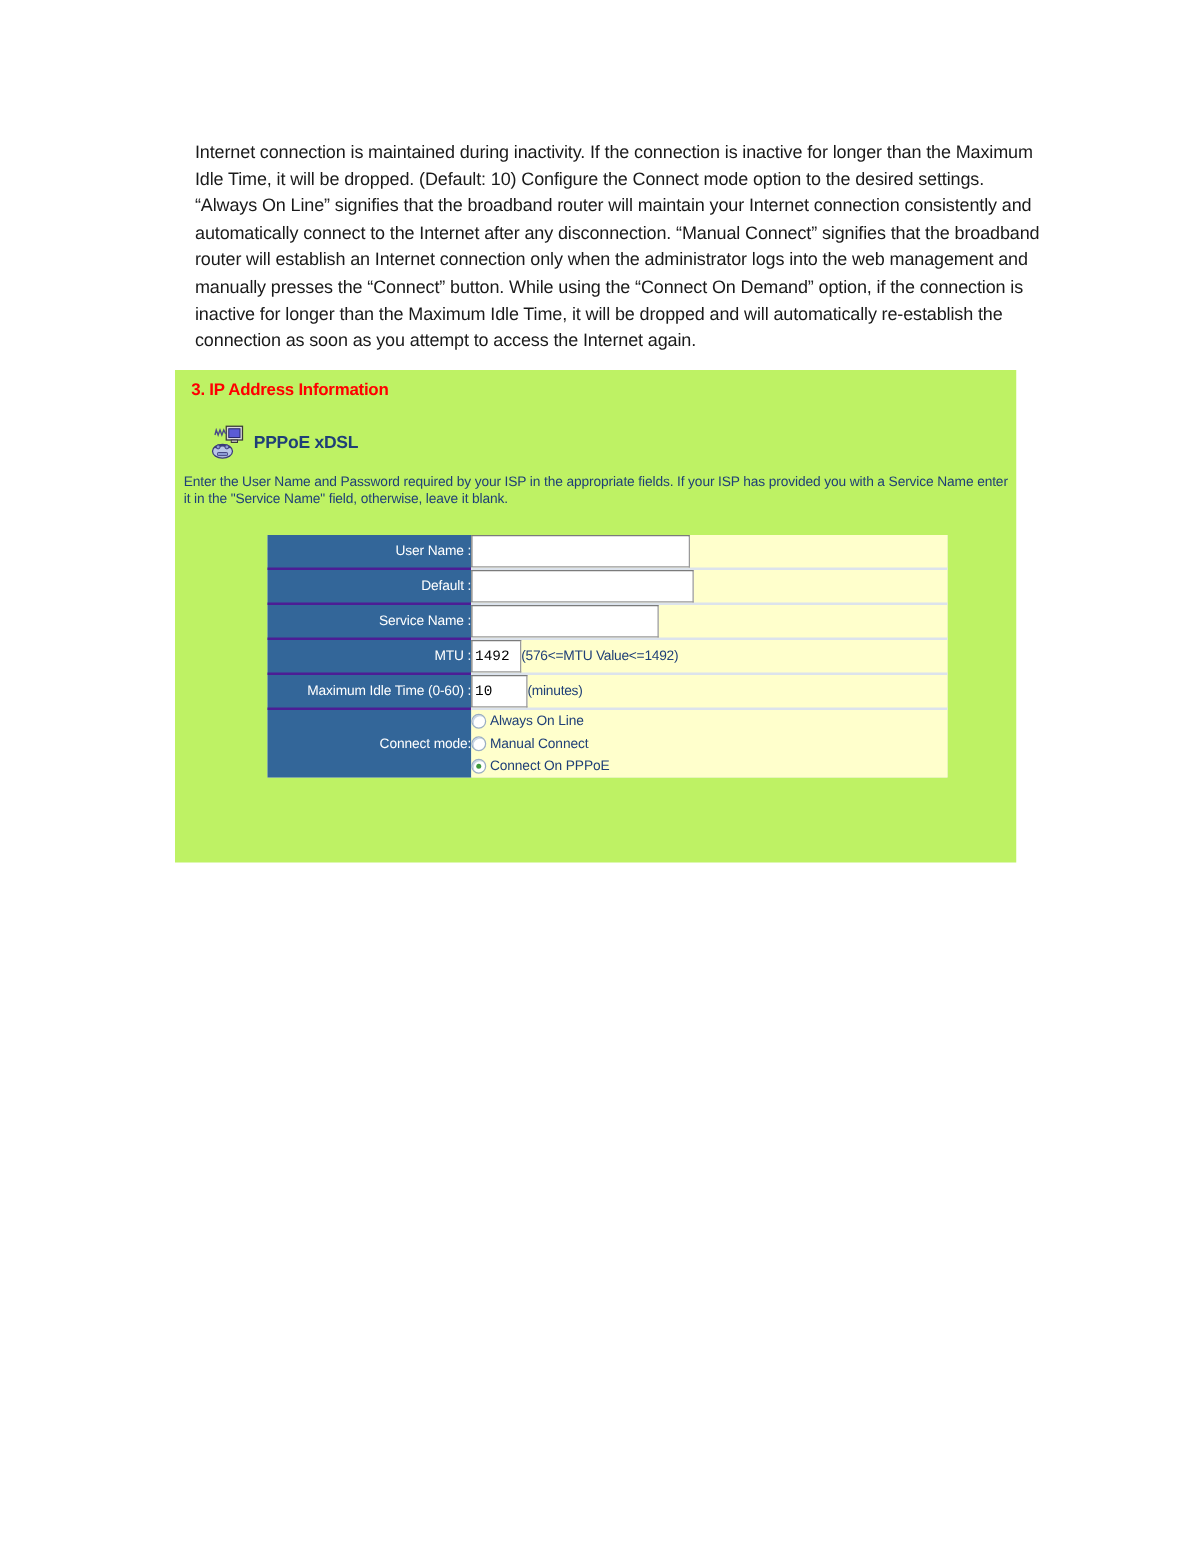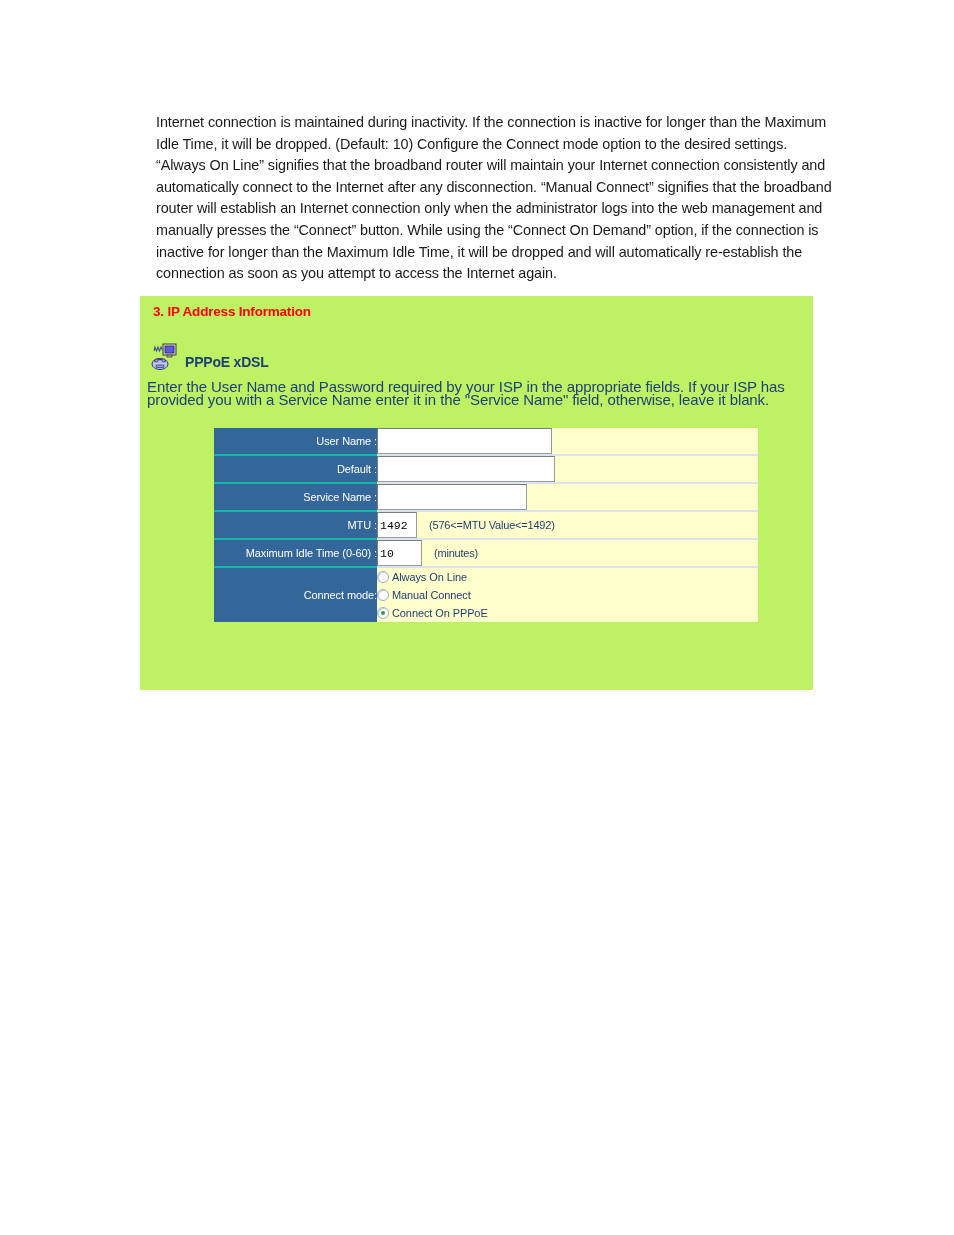--- a/index.html
+++ b/index.html
@@ -47,25 +47,25 @@
     top: 8px;
     font-family: "Liberation Sans", sans-serif;
     font-size: 13.5px;
     font-weight: bold;
     color: #ff0000;
     letter-spacing: -0.2px;
   }
 
   .section-head {
     position: absolute;
-    left: 10px;
+    left: 28px;
     top: 40px;
     height: 36px;
     display: flex;
-    align-items: flex-end;
+    align-items: center;
   }
   .modem-icon {
     width: 30px;
     height: 30px;
     position: relative;
     flex: 0 0 30px;
     margin-right: 5px;
   }
   .section-head-label {
     font-family: "Liberation Sans", sans-serif;
@@ -75,21 +75,21 @@
     letter-spacing: -0.2px;
     padding-bottom: 2px;
   }
 
   .panel-desc {
     position: absolute;
     left: 7px;
     top: 84px;
     width: 662px;
     font-family: "Liberation Sans", sans-serif;
-    font-size: 15px;
+    font-size: 11px;
     line-height: 13px;
     color: #1f3f77;
     letter-spacing: -0.1px;
   }
 
   
   .form-table {
     position: absolute;
     left: 74px;
     top: 132px;
@@ -105,21 +105,21 @@
   }
   .lbl-cell {
     width: 163px;
     background: #336699;
     color: #ffffff;
     text-align: right;
     padding: 6px 9px 6px 4px;
     font-family: "Liberation Sans", sans-serif;
     font-size: 11px;
     letter-spacing: -0.1px;
-    border-bottom: 2px solid #14b8a6;
+    border-bottom: 2px solid #4c1d95;
     box-sizing: border-box;
     white-space: nowrap;
   }
   .val-cell {
     background: #ffffcc;
     padding: 5px 0 5px 5px;
     border-bottom: 2px solid #dce3ec;
     box-sizing: border-box;
     font-family: "Liberation Sans", sans-serif;
     font-size: 11px;
@@ -150,21 +150,21 @@
   .w-pass   { width: 178px; }
   .w-retype { width: 152px; }
   .w-svc    { width: 150px; }
   .w-mtu    { width: 40px; }
   .w-idle   { width: 45px; }
 
   .hint {
     font-family: "Liberation Sans", sans-serif;
     font-size: 11px;
     color: #1f3f77;
-    margin-left: 12px;
+    margin-left: 0;
     vertical-align: middle;
     letter-spacing: -0.2px;
   }
 
   
   .radio-cell {
     padding-top: 6px;
     padding-bottom: 6px;
   }
   .radio-row {

